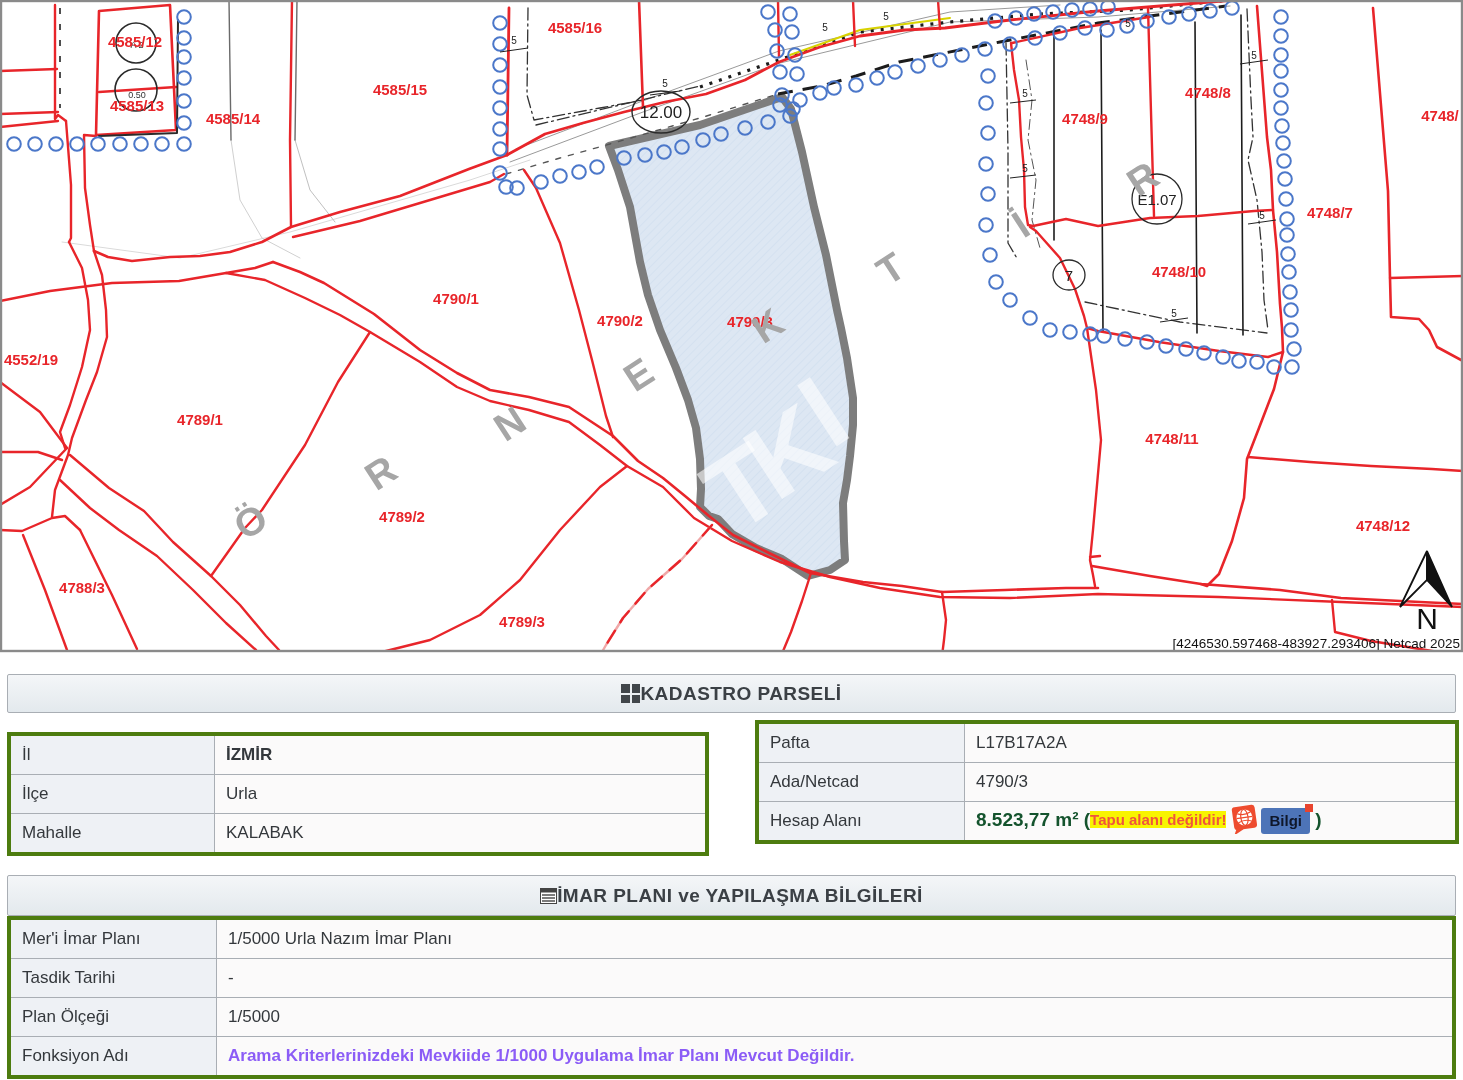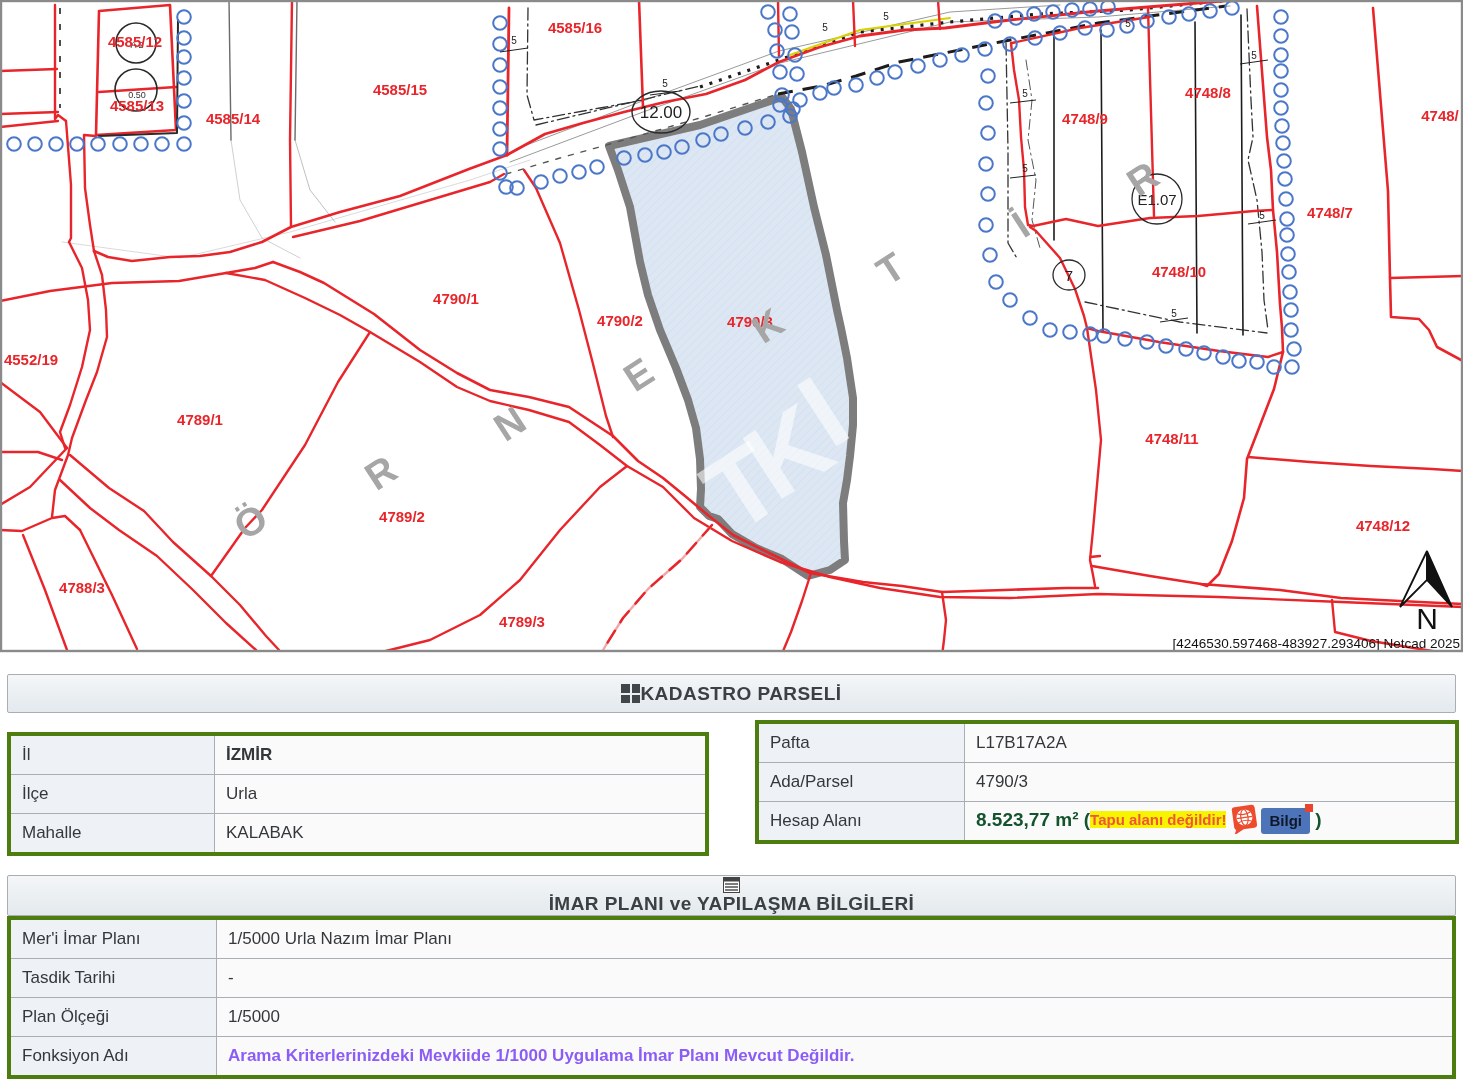--- a/index.html
+++ b/index.html
@@ -398,40 +398,40 @@
   </tbody>
     </table>
 
   <table class="t" style="left:755px;top:7px;width:704px;">
     <tbody>
         <tr>
           <td class="lb" style="width:194px;">Pafta</td>
           <td class="vl">L17B17A2A</td>
         </tr>
     <tr>
-          <td class="lb">Ada/Parsel</td>
+          <td class="lb">Ada/Netcad</td>
           <td class="vl">4790/3</td>
         </tr>
     <tr>
           <td class="lb">Hesap Alanı</td>
           <td class="vl"><span class="or">8.523,77 m² (</span><span class="hl">Tapu alanı değildir!</span><span class="gicon"><svg width="28" height="30" viewBox="0 0 28 30">
                 <g transform="rotate(-8 14 14)">
                   <rect x="3" y="2" width="23" height="23" rx="3" fill="#ee4b2e"></rect>
                   <path d="M6 22 L2 30 L12 25 Z" fill="#ee4b2e"></path>
                   <circle cx="14.5" cy="13.5" r="8" fill="#fff"></circle>
                   <ellipse cx="14.5" cy="13.5" rx="3.6" ry="8" fill="none" stroke="#ee4b2e" stroke-width="1.2"></ellipse>
                   <path d="M6.5 13.5 H22.5 M8 9 Q14.5 12 21 9 M8 18 Q14.5 15 21 18" stroke="#ee4b2e" stroke-width="1.2" fill="none"></path>
                 </g>
               </svg></span><span class="bilgi">Bilgi<i></i></span><span class="or"> )</span></td>
         </tr>
   </tbody>
     </table>
 </div>
 
-<div class="bar" style="margin-top:0px;height:39px;flex-direction:column;">
+<div class="bar" style="margin-top:0px;height:39px;">
     <span class="icon-doc"><svg width="17" height="16" viewBox="0 0 17 16">
         <rect x="0.5" y="0.5" width="16" height="15" fill="#fff" stroke="#444"></rect>
         <rect x="0.5" y="0.5" width="16" height="4" fill="#444"></rect>
         <line x1="2" y1="7" x2="15" y2="7" stroke="#444" stroke-width="1.4"></line>
         <line x1="2" y1="10" x2="15" y2="10" stroke="#444" stroke-width="1.4"></line>
         <line x1="2" y1="13" x2="15" y2="13" stroke="#444" stroke-width="1.4"></line>
       </svg></span>
     <span class="bartitle">İMAR PLANI ve YAPILAŞMA BİLGİLERİ</span>
   </div>
 

